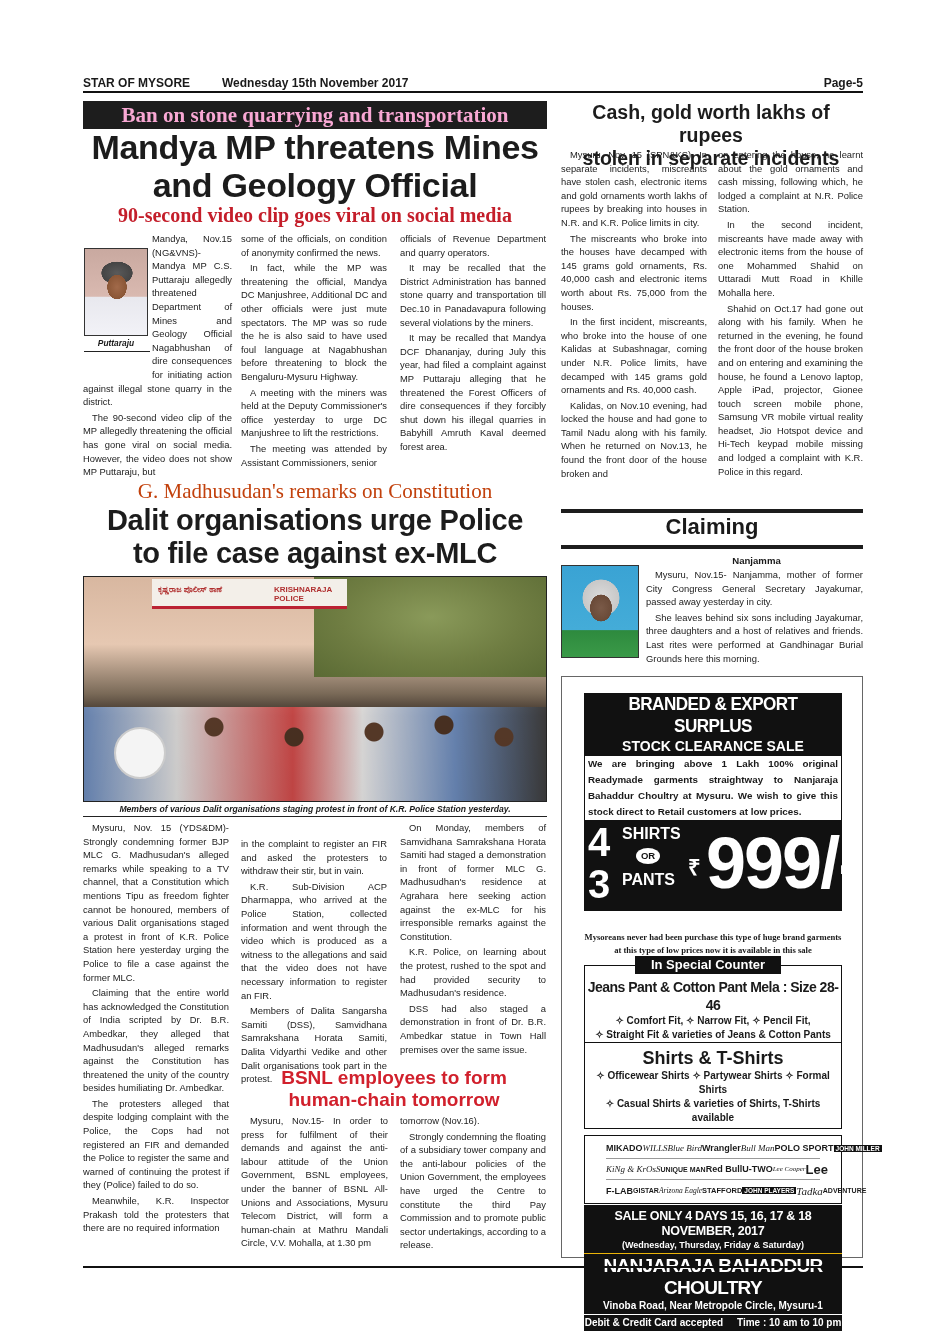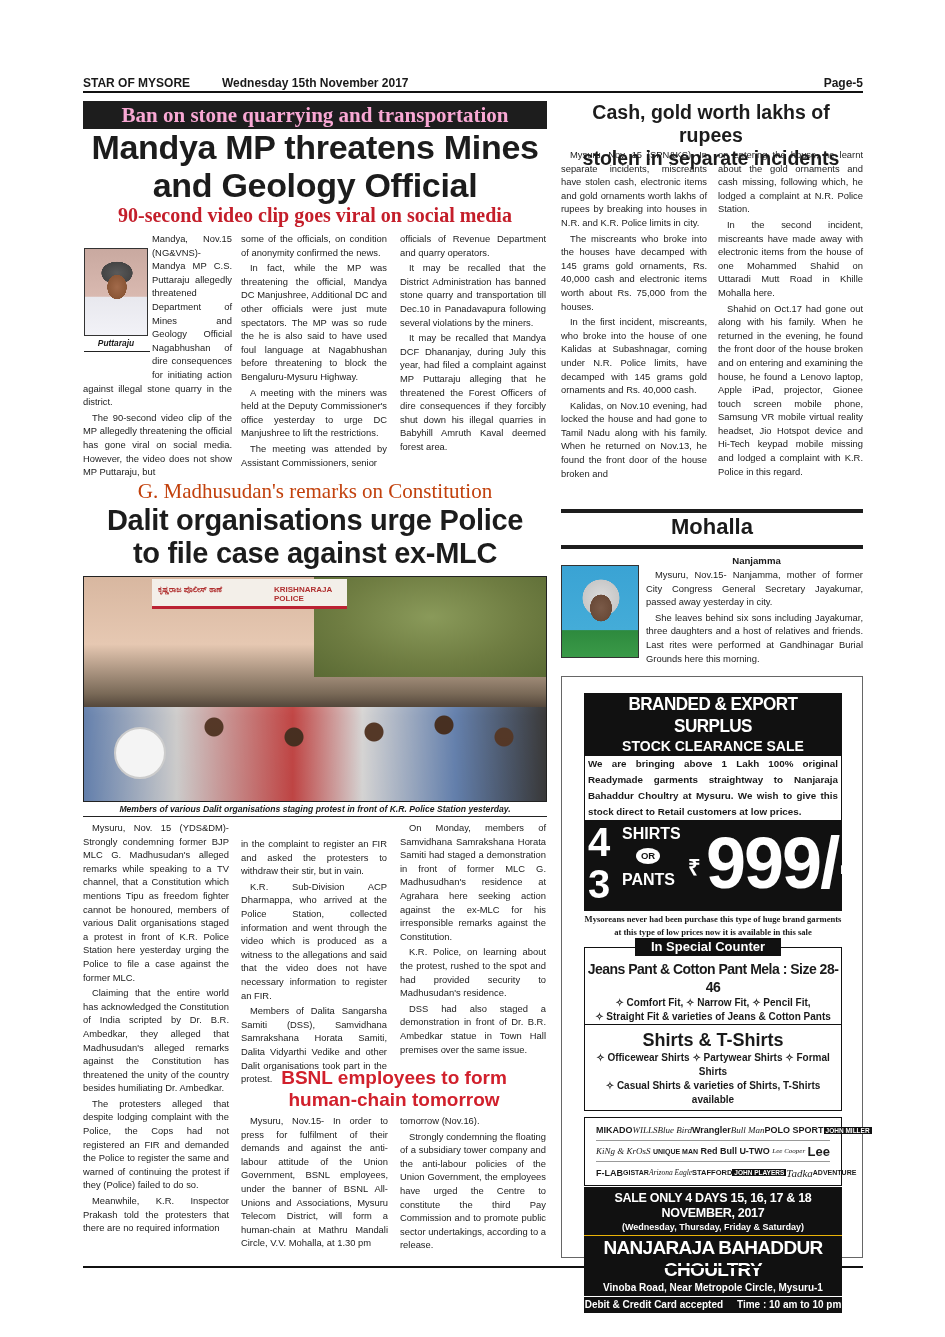--- a/index.html
+++ b/index.html
@@ -74,28 +74,28 @@
   .ad-title2 { font-weight: bold; font-size: 14px; line-height: 18px; text-align: center; }
   .ad-intro { border: 1px solid #111; font-weight: bold; font-size: 9.8px; line-height: 16px; padding: 0 3px; text-align: justify; }
   .ad-price { height: 90px; position: relative; }
   .ad-price .n4 { position: absolute; left: 4px; top: 0; font-size: 40px; font-weight: bold; line-height: 42px; }
   .ad-price .n3 { position: absolute; left: 4px; top: 42px; font-size: 40px; font-weight: bold; line-height: 42px; }
   .ad-price .shirts { position: absolute; left: 38px; top: 4px; font-size: 16px; font-weight: bold; }
   .ad-price .or { position: absolute; left: 52px; top: 27px; width: 24px; height: 16px; border-radius: 50%; background: #fff; color: #111; font-size: 9.5px; font-weight: bold; text-align: center; line-height: 16px; }
   .ad-price .pants { position: absolute; left: 38px; top: 50px; font-size: 16px; font-weight: bold; }
   .ad-price .rupee { position: absolute; left: 104px; top: 30px; font-size: 22px; font-weight: bold; }
   .ad-price .amt { position: absolute; left: 122px; top: -2px; font-size: 72px; font-weight: bold; line-height: 88px; letter-spacing: -2px; }
-  .ad-note { font-family: "Liberation Serif", serif; font-weight: bold; font-size: 8.6px; line-height: 13px; text-align: center; padding-top: 2px; }
+  .ad-note { font-family: "Liberation Serif", serif; font-weight: bold; font-size: 8.6px; line-height: 13px; text-align: center; padding-top: 20px; }
   .ad-box { border: 1px solid #111; margin-top: 8px; position: relative; padding-top: 12px; }
   .ad-special { position: absolute; left: 50px; top: -10px; width: 146px; height: 18px; font-weight: bold; font-size: 13px; line-height: 18px; text-align: center; }
   .ad-jeans { font-weight: bold; font-size: 14px; line-height: 18px; text-align: center; letter-spacing: -0.5px; }
   .ad-bullets { font-weight: bold; font-size: 10px; line-height: 14px; text-align: center; }
   .ad-box2 { border: 1px solid #111; border-top: 0; padding: 4px 0 3px; }
   .ad-shirts { font-weight: bold; font-size: 18px; line-height: 22px; text-align: center; }
-  .ad-brands { border: 1px solid #111; margin-top: 6px; padding: 2px 11px; font-size: 9px; }
+  .ad-brands { border: 1px solid #111; margin-top: 6px; padding: 2px 21px; font-size: 9px; }
   .brand-row { display: flex; justify-content: space-between; align-items: center; height: 21px; border-bottom: 1px solid #999; }
   .brand-row:last-child { border-bottom: 0; }
   .brand { font-weight: bold; white-space: nowrap; }
   .brand.inv { background: #111; color: #fff; padding: 0 2px; font-size: 6.5px; }
   .brand.script { font-family: "Liberation Serif", serif; font-style: italic; font-weight: normal; }
   .ad-sale { text-align: center; font-weight: bold; padding: 4px 2px 2px; margin-top: 1px; }
   .ad-sale .l1 { font-size: 12.5px; line-height: 15px; letter-spacing: -0.3px; }
   .ad-sale .l2 { font-size: 9px; line-height: 12px; }
   .ad-venue { text-align: center; font-weight: bold; border-top: 1px solid #eab308; padding: 1px 0 2px; }
   .ad-venue .v1 { font-size: 19px; line-height: 22px; letter-spacing: -0.7px; }
@@ -150,21 +150,21 @@
   <p>In the first incident, miscreants, who broke into the house of one Kalidas at Subashnagar, coming under N.R. Police limits, have decamped with 145 grams gold ornaments and Rs. 40,000 cash.</p>
   <p>Kalidas, on Nov.10 evening, had locked the house and had gone to Tamil Nadu along with his family. When he returned on Nov.13, he found the front door of the house broken and</p>
 </div>
 <div class="col" style="left:718px; top:148px; width:145px;">
   <p style="text-indent:0">on entering the house, he learnt about the gold ornaments and cash missing, following which, he lodged a complaint at N.R. Police Station.</p>
   <p>In the second incident, miscreants have made away with electronic items from the house of one Mohammed Shahid on Uttaradi Mutt Road in Khille Mohalla here.</p>
   <p>Shahid on Oct.17 had gone out along with his family. When he returned in the evening, he found the front door of the house broken and on entering and examining the house, he found a Lenovo laptop, Apple iPad, projector, Gionee touch screen mobile phone, Samsung VR mobile virtual reality headset, Jio Hotspot device and Hi-Tech keypad mobile missing and lodged a complaint with K.R. Police in this regard.</p>
 </div>
 
 <div class="abs obit-rule" style="top:509px;"></div>
-<div class="abs obit-title">Mohalla</div>
+<div class="abs obit-title">Claiming</div>
 <div class="abs obit-rule" style="top:545px;"></div>
 <div class="abs obit-name">Nanjamma</div>
 <div class="abs obit-photo"></div>
 <div class="col" style="left:646px; top:568px; width:217px;">
   <p>Mysuru, Nov.15- Nanjamma, mother of former City Congress General Secretary Jayakumar, passed away yesterday in city.</p>
   <p>She leaves behind six sons including Jayakumar, three daughters and a host of relatives and friends. Last rites were performed at Gandhinagar Burial Grounds here this morning.</p>
 </div>
 
 <div class="abs red-kick">G. Madhusudan's remarks on Constitution</div>
 <div class="abs big-head h2">

